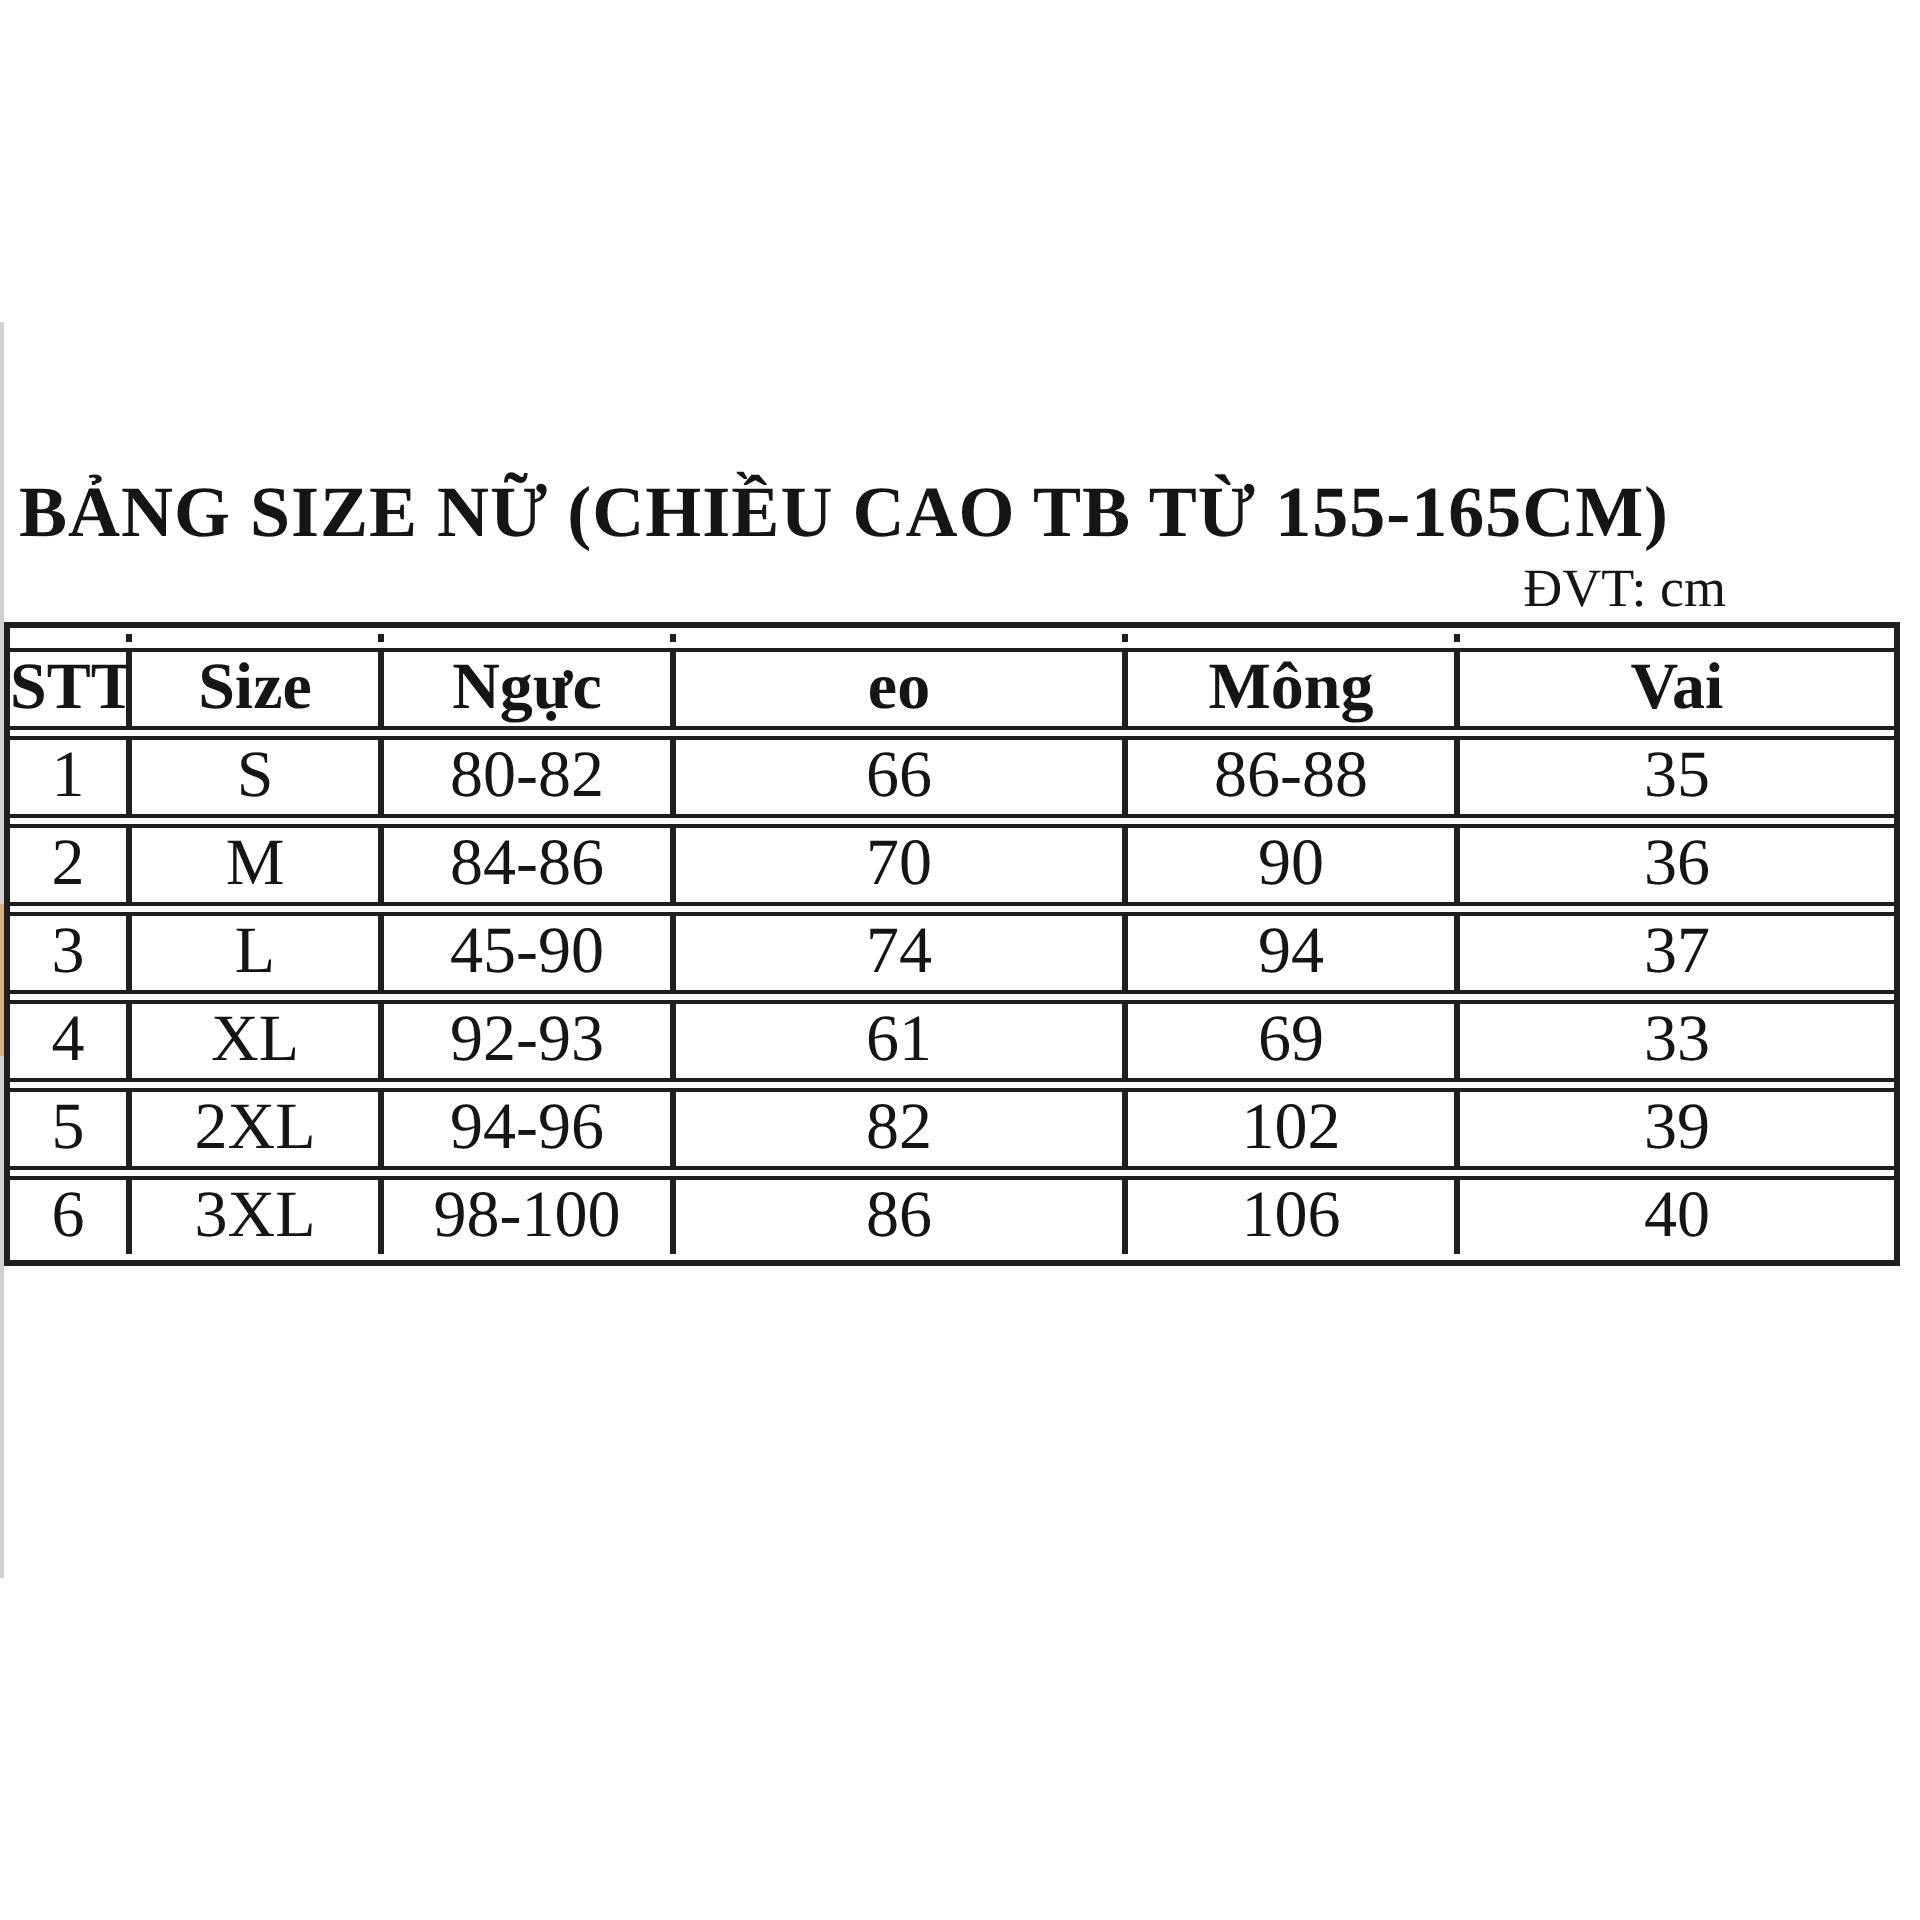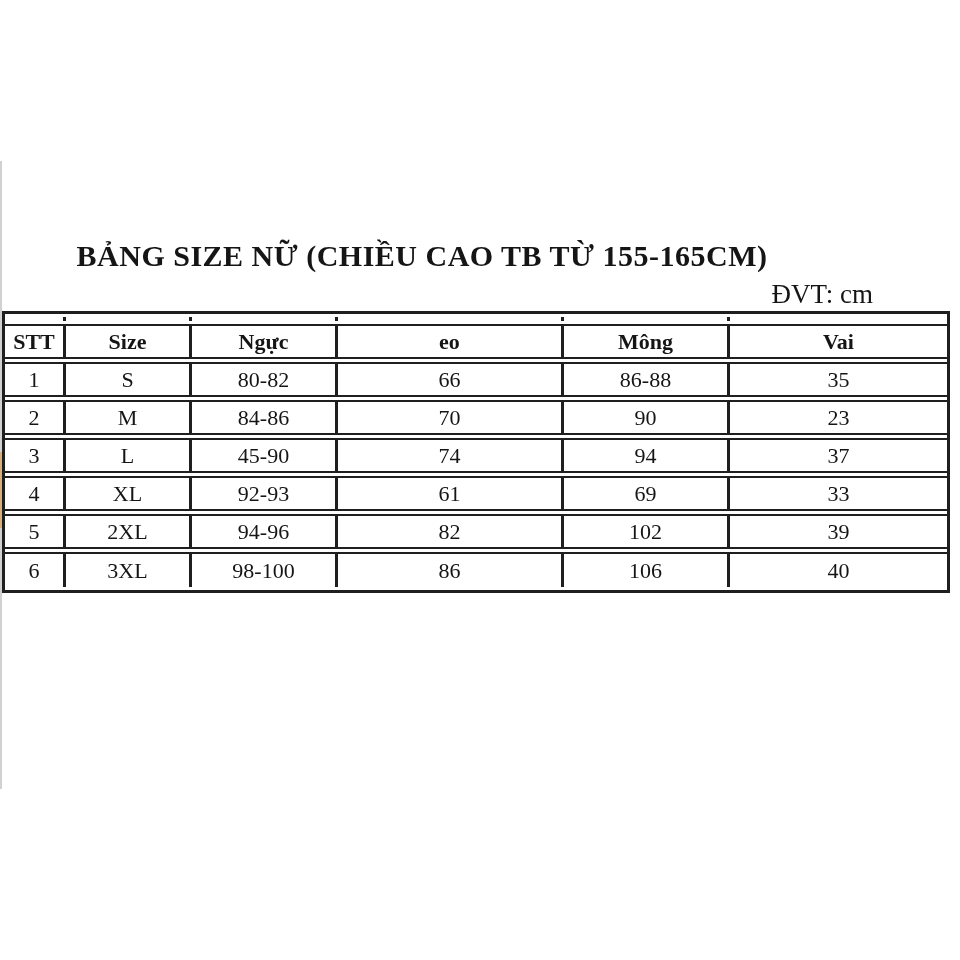--- a/index.html
+++ b/index.html
@@ -10,36 +10,36 @@
     position: absolute; left: 0px; top: 161px; width: 2px; height: 628px;
     background: #c6c6c6; opacity: 0.8;
   }
   .amber-artifact {
     position: absolute; left: 0px; top: 452px; width: 3px; height: 76px;
     background: #d9a356; opacity: 0.7;
   }
 
   .doc-title {
     position: absolute; top: 239px; left: 0; width: 844px;
-    text-align: center; font-weight: bold; font-size: 30px; line-height: 34px;
+    text-align: center; font-weight: bold; font-size: 36px; line-height: 34px;
     letter-spacing: 0.5px; white-space: nowrap;
   }
   .unit-note {
-    position: absolute; top: 278px; right: 87px;
+    position: absolute; top: 278px; right: 97px;
     font-size: 27px; line-height: 32px;
   }
 
   .table-frame {
     position: absolute; left: 2px; top: 311px; width: 948px;
     border: 3px solid #1f1f1f; background: #ffffff;
   }
   table.size-table {
     width: 100%; table-layout: fixed;
     border-collapse: separate; border-spacing: 0 3px;
-    font-size: 22px;
+    font-size: 33px;
   }
   .size-table td, .size-table th {
     height: 35px; padding: 0; vertical-align: middle;
     border-top: 2px solid #1f1f1f; border-bottom: 2px solid #1f1f1f;
     border-left: 3px solid #1f1f1f;
     overflow: hidden; white-space: nowrap;
   }
   .size-table td:first-child, .size-table th:first-child { border-left: none; }
   .size-table tr.sliver-row td { border-top: none; border-bottom: none; height: 4px; }
   .size-table tr.last-row td { border-bottom: none; }
@@ -90,21 +90,21 @@
         <td class="col-c">66</td>
         <td class="col-c">86-88</td>
         <td class="col-c">35</td>
       </tr>
       <tr>
         <td class="col-c">2</td>
         <td class="col-l">M</td>
         <td class="col-c">84-86</td>
         <td class="col-c">70</td>
         <td class="col-c">90</td>
-        <td class="col-c">23</td>
+        <td class="col-c">36</td>
       </tr>
       <tr>
         <td class="col-c">3</td>
         <td class="col-l">L</td>
         <td class="col-c">45-90</td>
         <td class="col-c">74</td>
         <td class="col-c">94</td>
         <td class="col-c">37</td>
       </tr>
       <tr>

